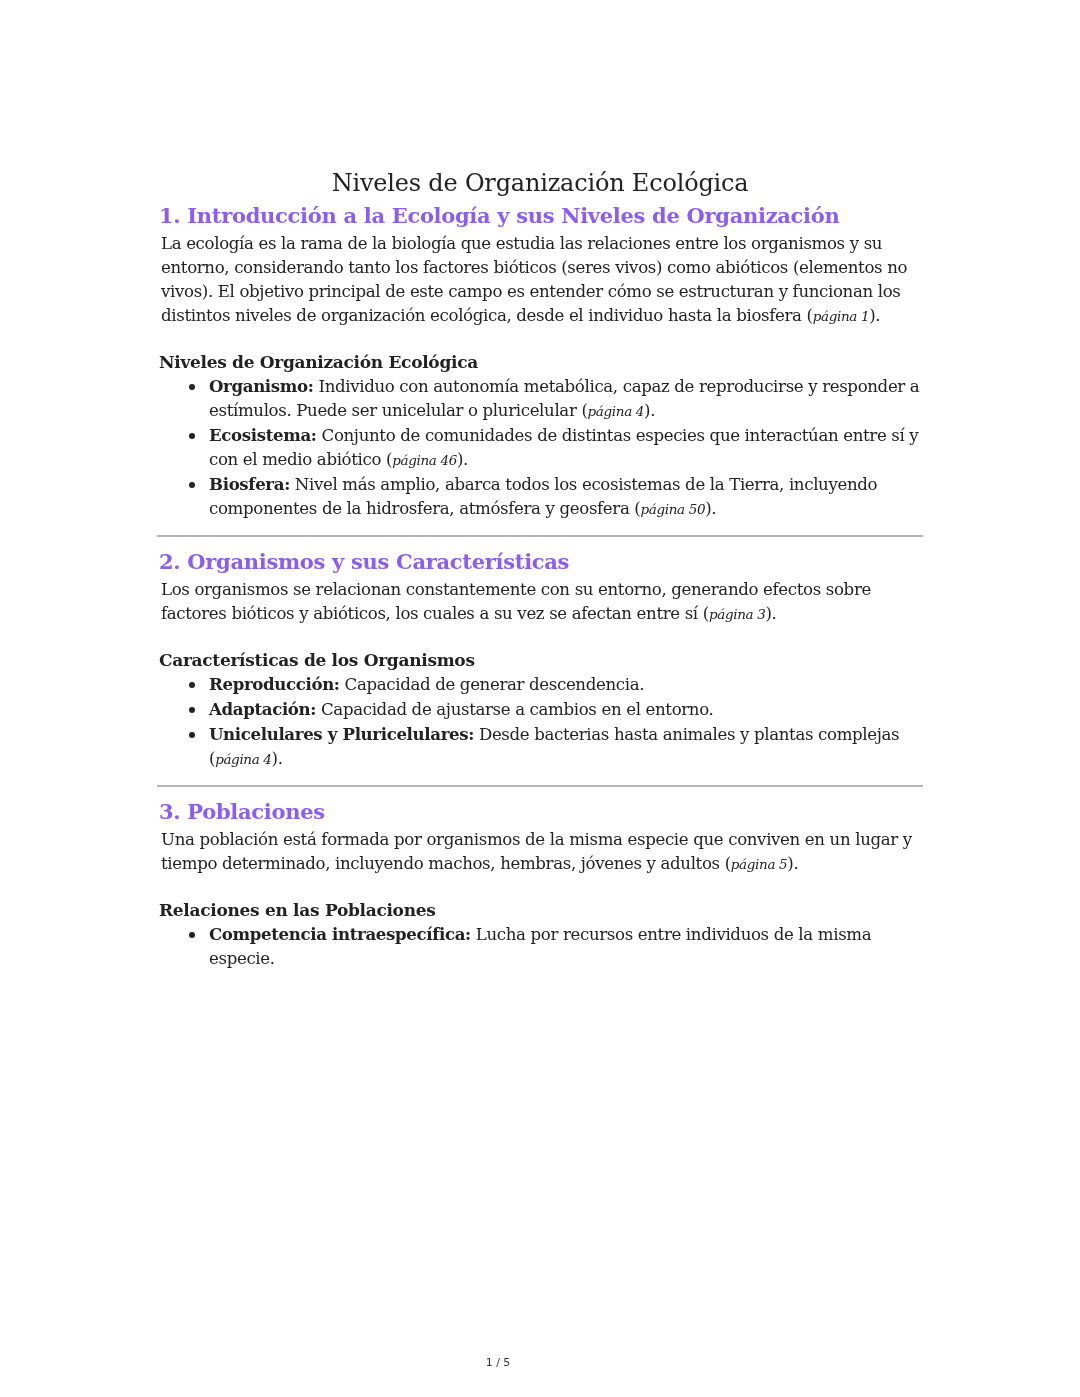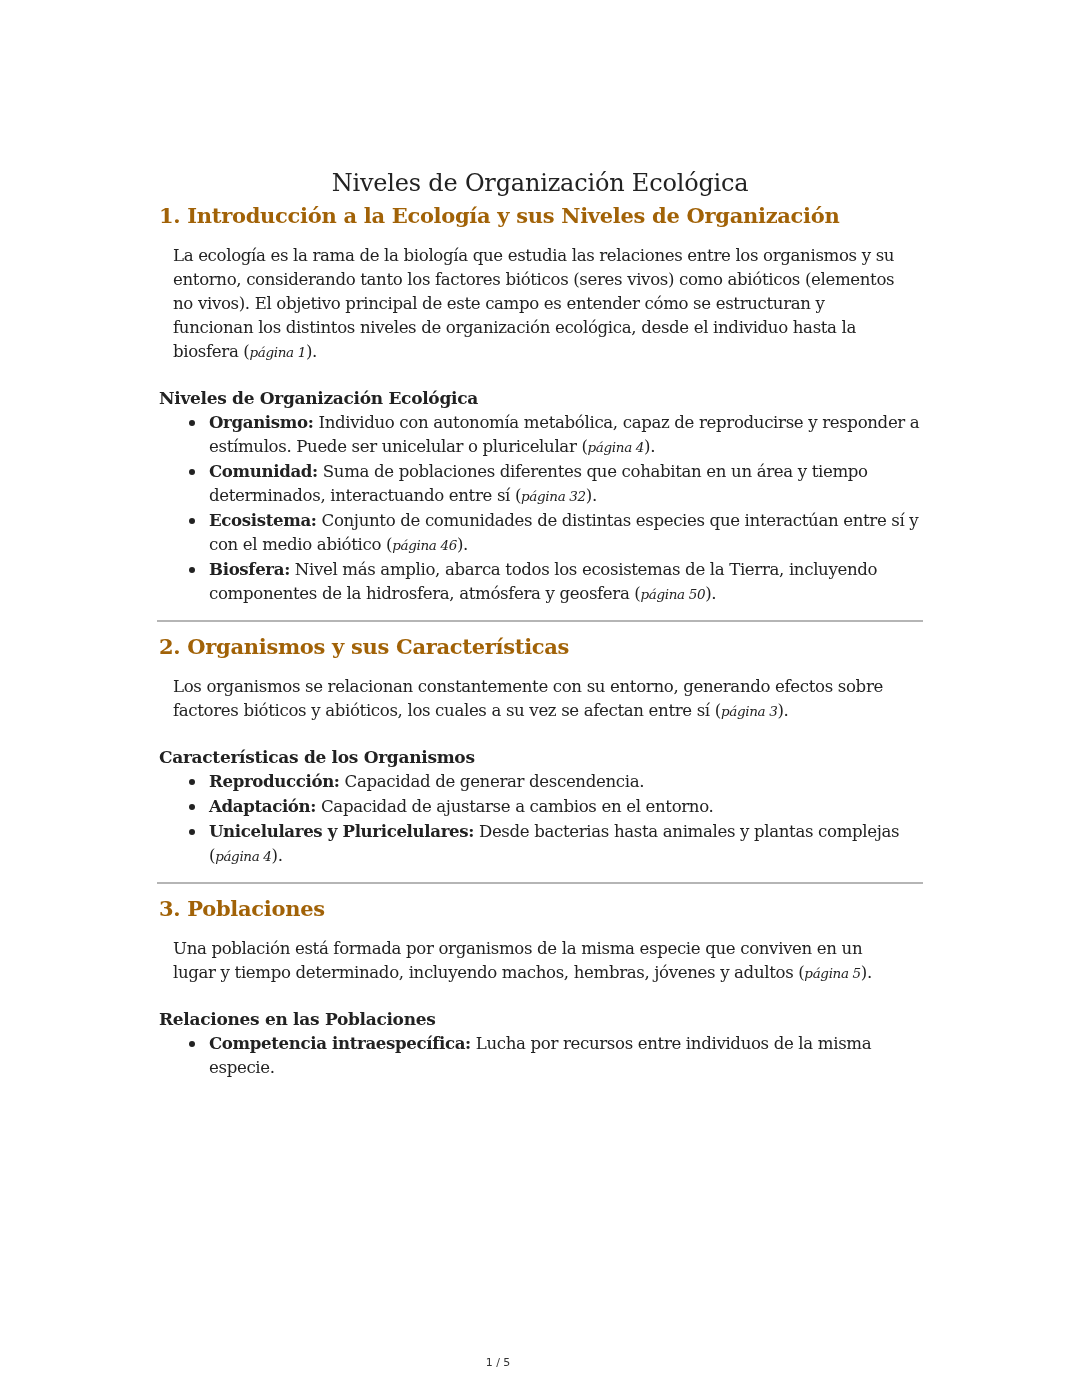--- a/index.html
+++ b/index.html
@@ -11,25 +11,25 @@
     .page {
       position: absolute; left: 157px; top: 169px; width: 766px;
     }
     .doc-title {
       text-align: center; font-size: 24px; font-weight: normal;
       margin: 0 0 6px 0; color: #222;
       font-family: "DejaVu Serif", serif;
       letter-spacing: -0.2px;
     }
     h2 {
-      font-size: 21px; font-weight: bold; margin: 0 0 4px 2px; color: #a16207;
+      font-size: 21px; font-weight: bold; margin: 0 0 4px 2px; color: #8b5cf6;
       letter-spacing: -0.3px;
     }
     p.body {
-      font-size: 16.6px; line-height: 24px; margin: 16px; letter-spacing: -0.35px;
+      font-size: 16.6px; line-height: 24px; margin: 4px; letter-spacing: -0.35px;
     }
     .ref { font-style: italic; font-size: 13.5px; }
     h3 {
       font-size: 17px; font-weight: bold; margin: 24px 0 2px 2px; color: #222;
       letter-spacing: -0.3px;
     }
     ul.list {
       margin: 0; padding-left: 52px; list-style: none;
     }
     ul.list li {
@@ -53,21 +53,20 @@
 
 <div class="page">
   <h1 class="doc-title">Niveles de Organización Ecológica</h1>
 
   <section>
     <h2>1. Introducción a la Ecología y sus Niveles de Organización</h2>
     <p class="body"><span>La ecología es la rama de la biología que estudia las relaciones entre los organismos y su entorno, considerando tanto los factores bióticos (seres vivos) como abióticos (elementos no vivos). El objetivo principal de este campo es entender cómo se estructuran y funcionan los distintos niveles de organización ecológica, desde el individuo hasta la biosfera (</span><span class="ref">página 1</span><span>).</span></p>
     <h3>Niveles de Organización Ecológica</h3>
     <ul class="list">
       <li><span class="term">Organismo:</span><span> Individuo con autonomía metabólica, capaz de reproducirse y responder a estímulos. Puede ser unicelular o pluricelular (</span><span class="ref">página 4</span><span>).</span></li>
-      <li><span class="term">Comunidad:</span><span> Suma de poblaciones diferentes que cohabitan en un área y tiempo determinados, interactuando entre sí (</span><span class="ref">página 32</span><span>).</span></li>
       <li><span class="term">Ecosistema:</span><span> Conjunto de comunidades de distintas especies que interactúan entre sí y con el medio abiótico (</span><span class="ref">página 46</span><span>).</span></li>
       <li><span class="term">Biosfera:</span><span> Nivel más amplio, abarca todos los ecosistemas de la Tierra, incluyendo componentes de la hidrosfera, atmósfera y geosfera (</span><span class="ref">página 50</span><span>).</span></li>
     </ul>
   </section>
 
   <hr class="divider">
 
   <section>
     <h2>2. Organismos y sus Características</h2>
     <p class="body"><span>Los organismos se relacionan constantemente con su entorno, generando efectos sobre factores bióticos y abióticos, los cuales a su vez se afectan entre sí (</span><span class="ref">página 3</span><span>).</span></p>

